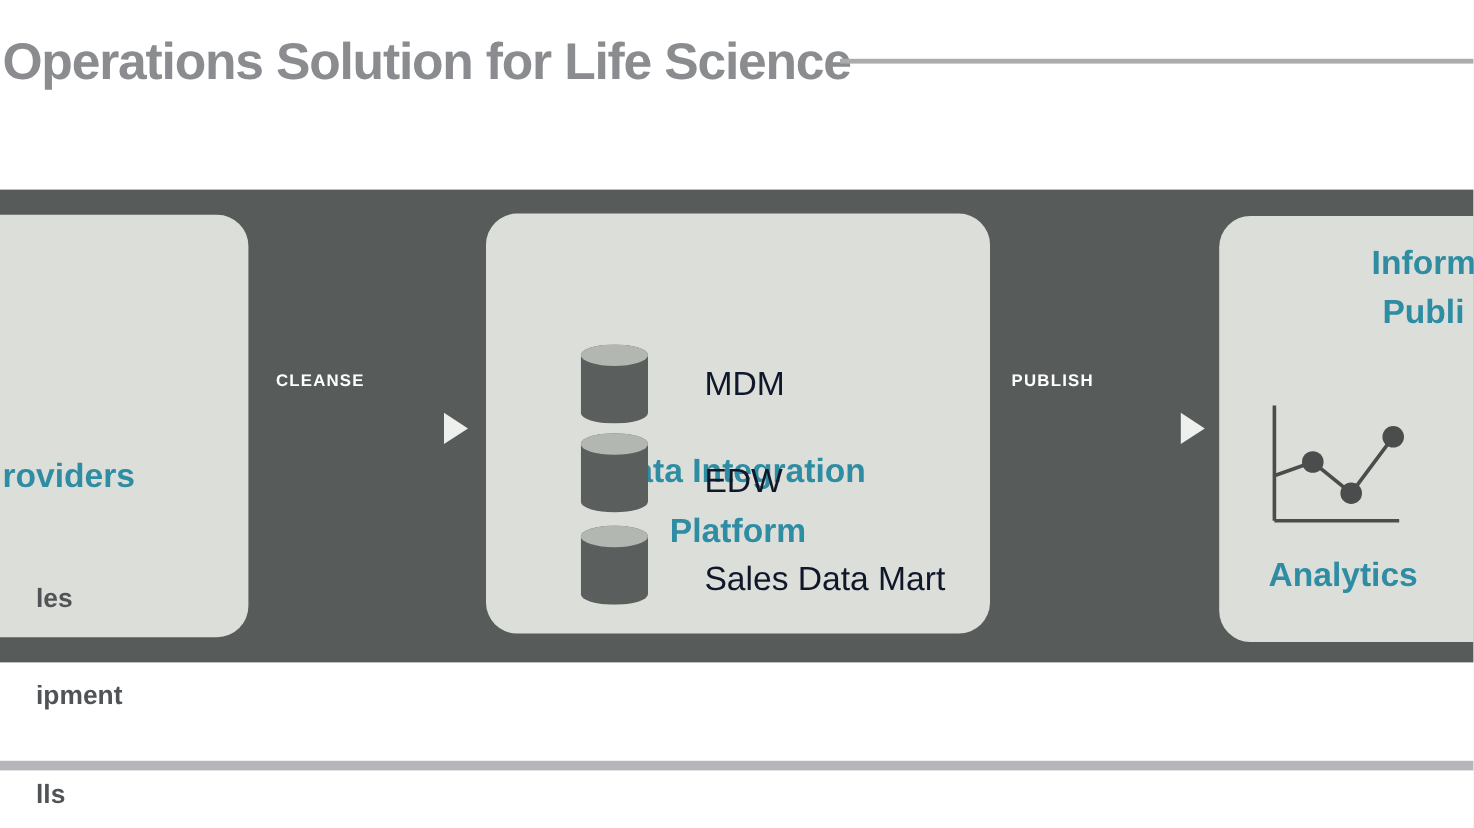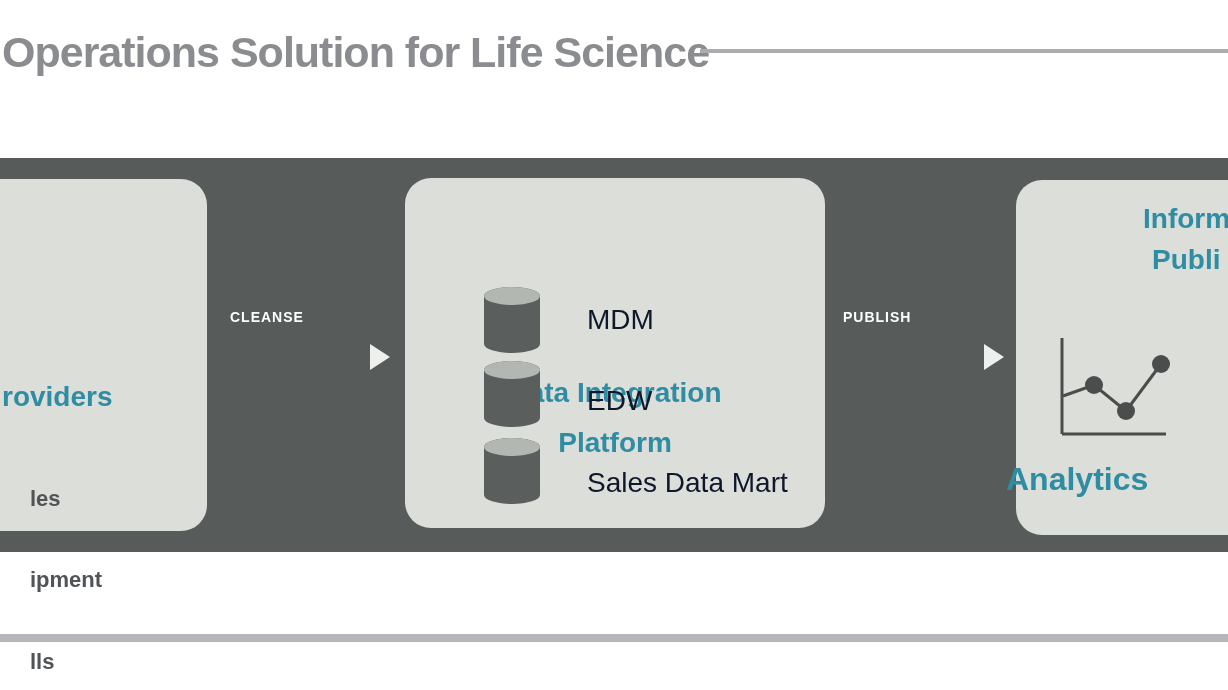--- a/index.html
+++ b/index.html
@@ -56,21 +56,21 @@
   .store-label{
     position:absolute;left:575px;font-size:28px;font-weight:normal;color:#0f172a;
     line-height:34px;white-space:nowrap;margin-left:12px;
   }
   .store-label-0{top:303px;} .store-label-1{top:384px;} .store-label-2{top:466px;text-align:right;}
   
   .out-heading-1{left:1143px;top:202px;}
   .out-heading-2{left:1152px;top:243px;}
   .chart-icon{position:absolute;left:1052px;top:330px;}
   .out-caption{
-    position:absolute;left:1006px;top:462px;font-size:32px;font-weight:bold;
+    position:absolute;left:1057px;top:462px;font-size:28px;font-weight:bold;
     line-height:34px;color:#2e8ca3;white-space:nowrap;
   }
   
   .bottom-bar{position:absolute;left:0;top:634px;width:1228px;height:8px;background:#b5b6b9;}
 </style>
 </head>
 <body>
 
 <div id="stage">
 

